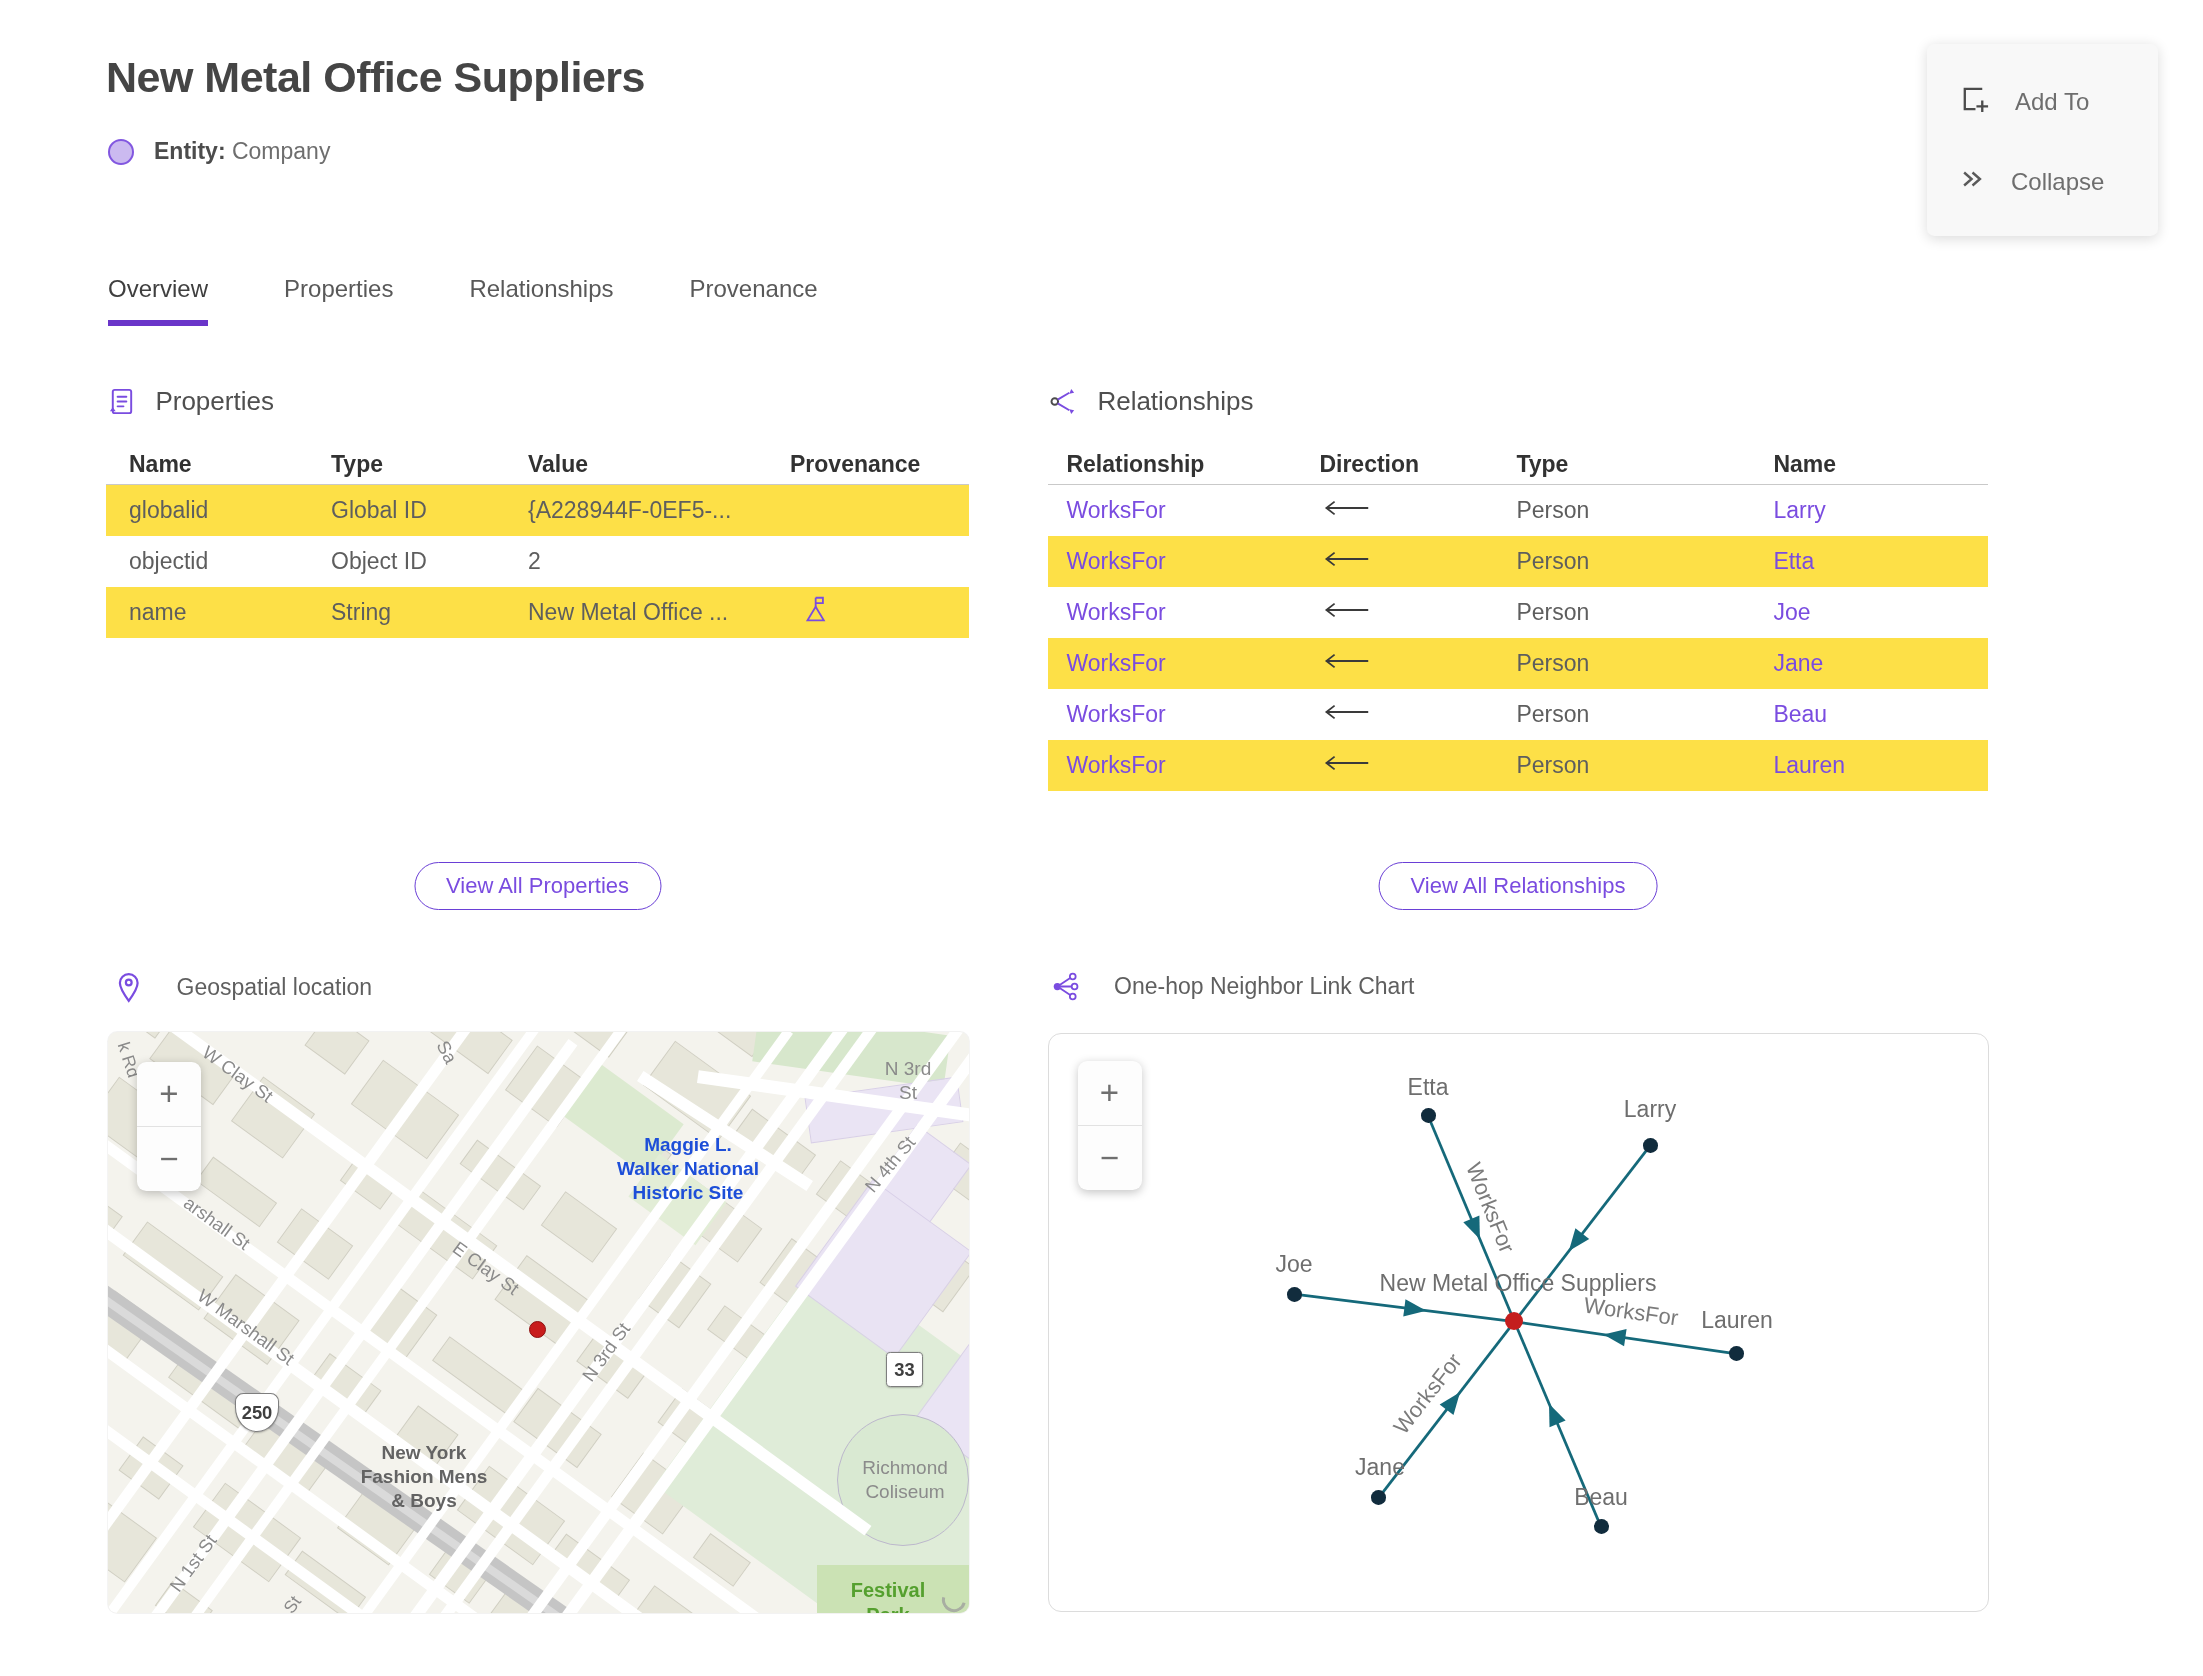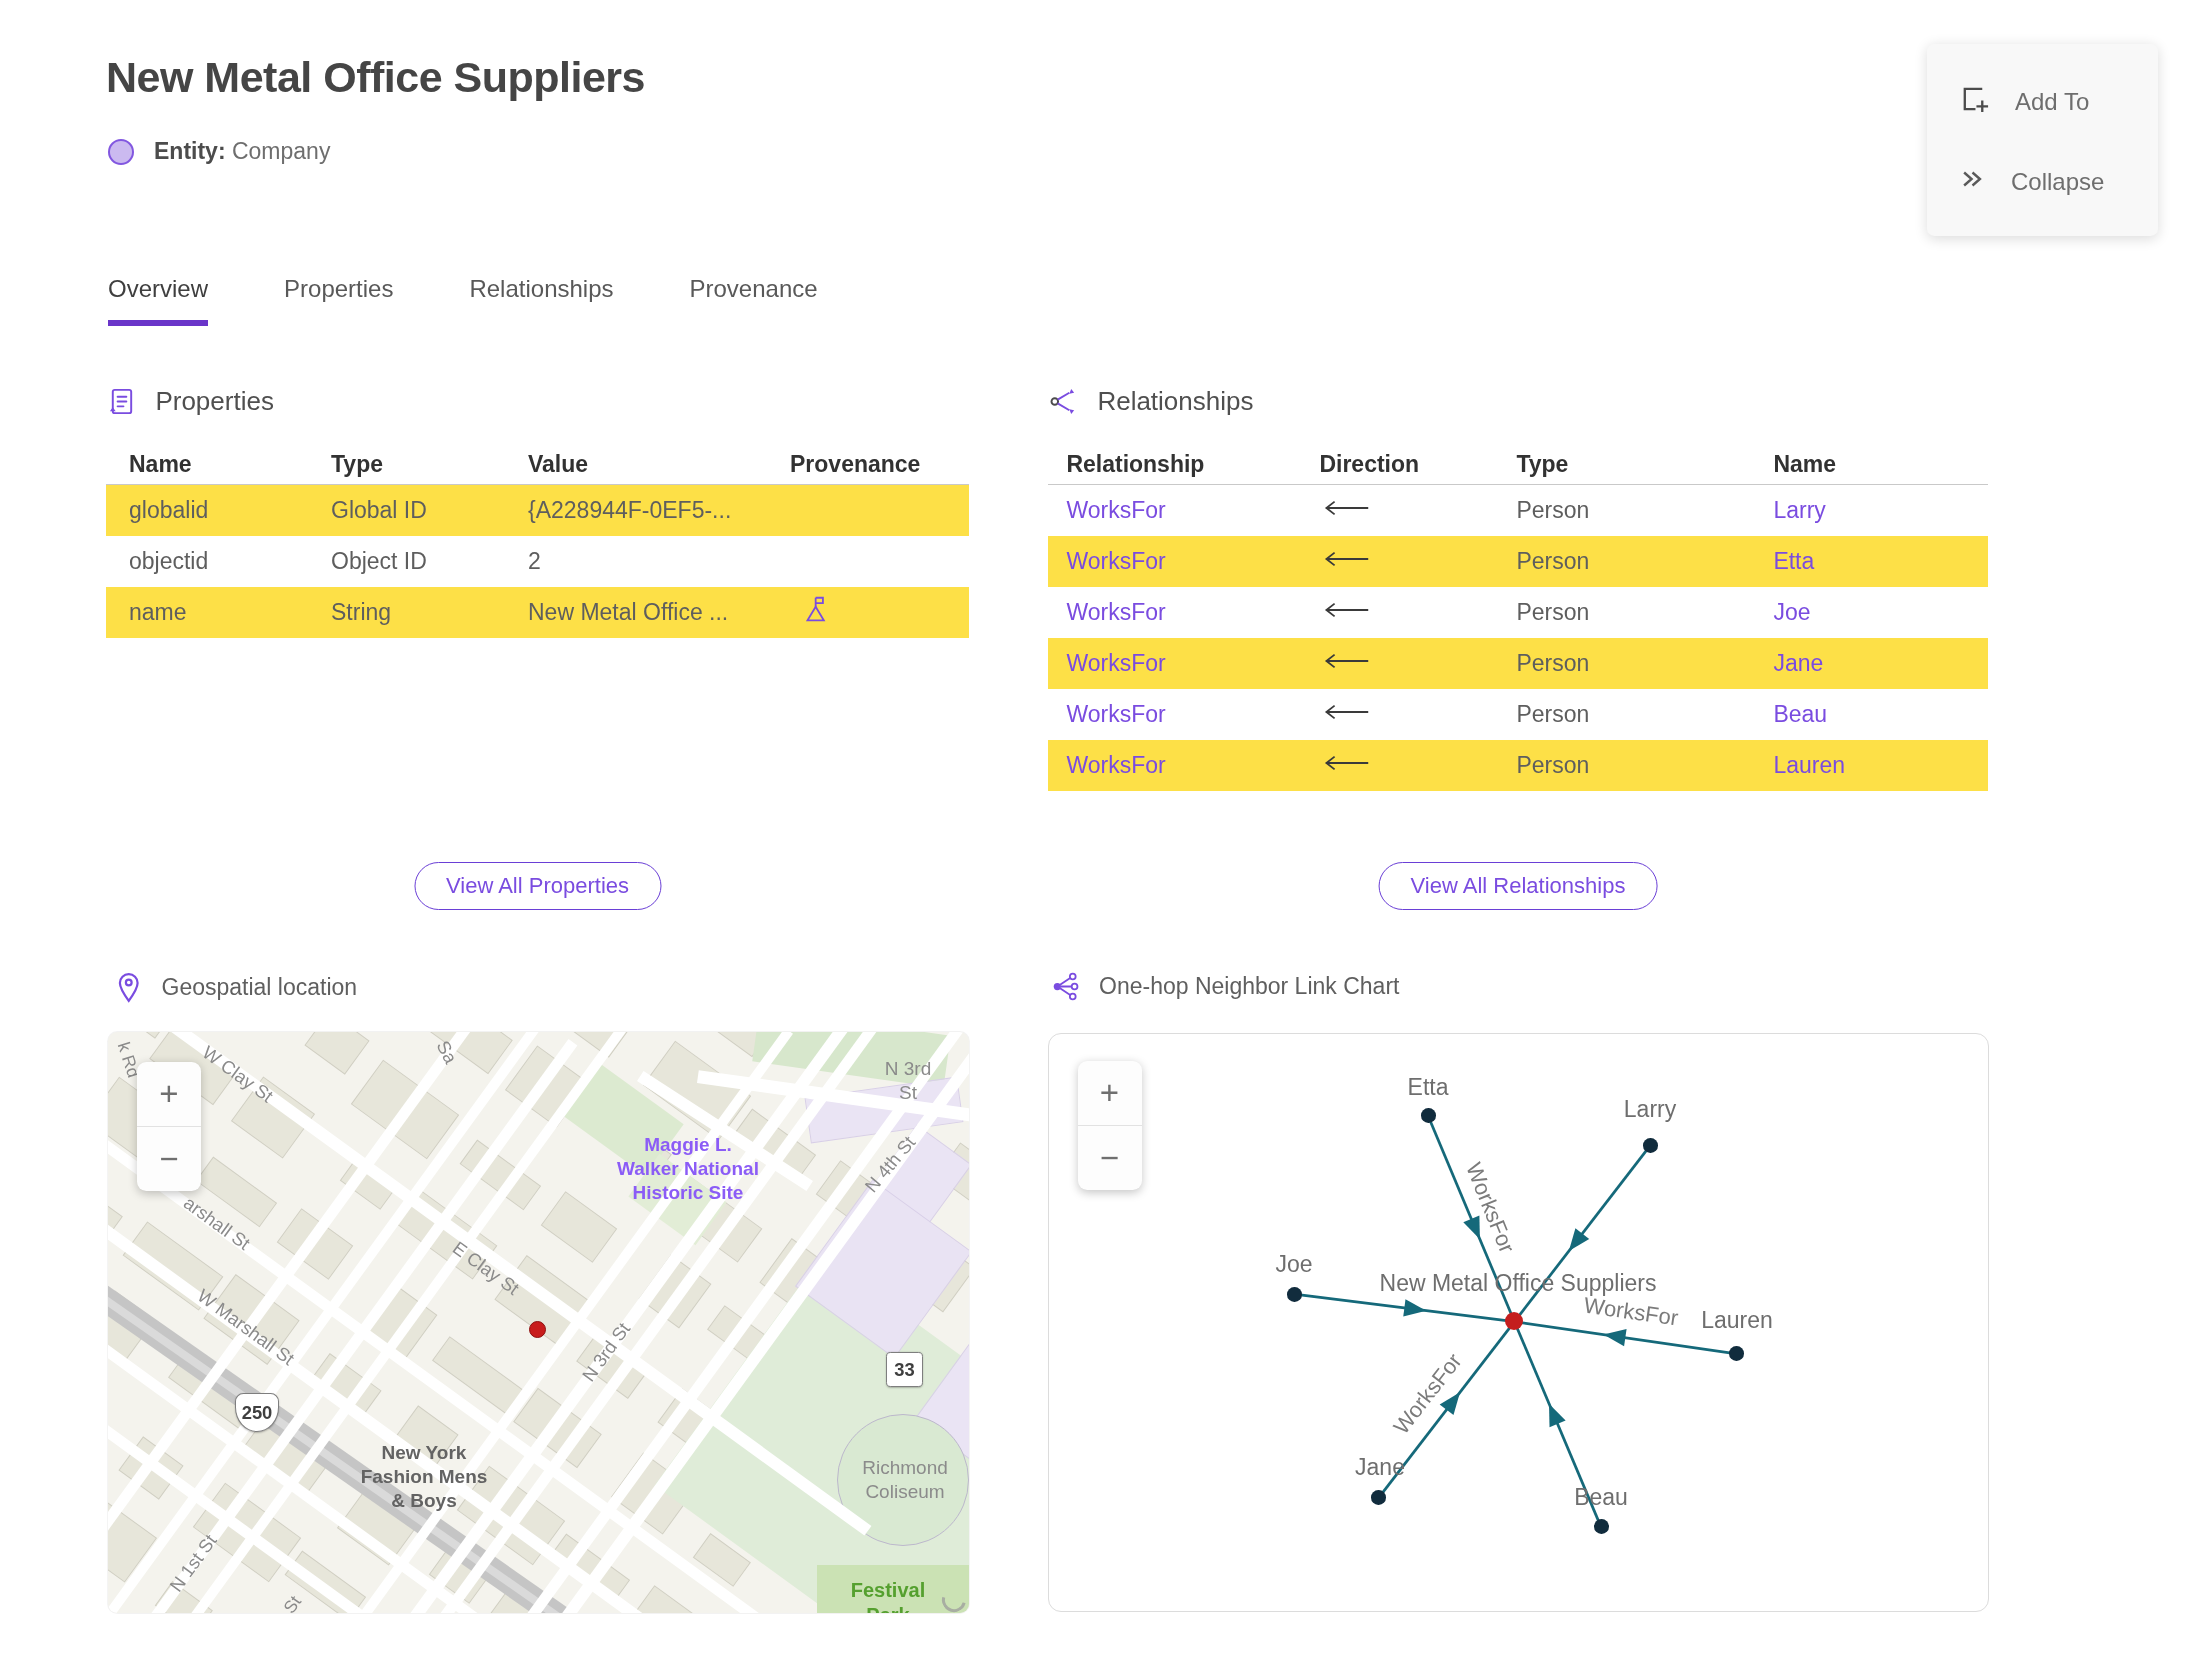--- a/index.html
+++ b/index.html
@@ -36,21 +36,21 @@
   .tbl-row.alt{background:#fde047;}
   .grid-props{grid-template-columns:202px 197px 262px 1fr;padding-left:23px;}
   .grid-rels{grid-template-columns:253px 197px 257px 1fr;padding-left:18.4px;}
   .lnk{color:#7a4ce0;cursor:pointer;}
   .cell-ellipsis{white-space:nowrap;overflow:hidden;}
 
   .view-all{position:absolute;top:476px;left:50%;transform:translateX(-50%);height:48px;padding:0 31px;
     border:1.8px solid #6a3fd6;border-radius:25px;background:#fff;color:#7a4ce0;font-size:22px;
     font-family:inherit;display:flex;align-items:center;cursor:pointer;white-space:nowrap;}
 
-  .sub-head{position:absolute;display:flex;align-items:center;gap:19px;font-size:23px;color:#5f5f5f;}
+  .sub-head{position:absolute;display:flex;align-items:center;gap:34px;font-size:23px;color:#5f5f5f;}
 
   
   .map-card{position:absolute;left:108px;top:1032px;width:861px;height:581px;border-radius:9.2px;overflow:hidden;
     background:#f4f3ed;box-shadow:0 0 0 0.9px rgba(0,0,0,0.05);cursor:grab;}
   .mstreet,.mblock,.mgreen,.mlav{position:absolute;transform-origin:center center;}
   .mstreet{background:#fff;}
   .mblock{background:#e7e6da;outline:0.9px solid rgba(178,176,158,0.55);}
   .mlabel{position:absolute;transform-origin:center center;color:#8a8a8a;white-space:pre-line;text-align:center;line-height:1.25;}
   .shield{position:absolute;background:#fff;border:1.8px solid #7e7e7e;color:#3f3f3f;font-weight:700;
     display:flex;align-items:center;justify-content:center;box-shadow:0 0.9px 1.8px rgba(0,0,0,0.25);}
@@ -331,21 +331,21 @@
       <div class="mlabel" style="font-size: 18.4px; color: rgb(138, 138, 138); font-weight: 400; left: 130px; top: 42px; transform: translate(-50%, -50%) rotate(36deg);">W Clay St</div>
       <div class="mlabel" style="font-size: 18.4px; color: rgb(138, 138, 138); font-weight: 400; left: 339px; top: 20px; transform: translate(-50%, -50%) rotate(62deg);">Sa</div>
       <div class="mlabel" style="font-size: 18.4px; color: rgb(138, 138, 138); font-weight: 400; left: 109px; top: 191px; transform: translate(-50%, -50%) rotate(36deg);">arshall St</div>
       <div class="mlabel" style="font-size: 18.4px; color: rgb(138, 138, 138); font-weight: 400; left: 138px; top: 295px; transform: translate(-50%, -50%) rotate(36deg);">W Marshall St</div>
       <div class="mlabel" style="font-size: 18.4px; color: rgb(138, 138, 138); font-weight: 400; left: 378px; top: 236px; transform: translate(-50%, -50%) rotate(36deg);">E Clay St</div>
       <div class="mlabel" style="font-size: 19px; color: rgb(138, 138, 138); font-weight: 400; left: 800px; top: 49px; transform: translate(-50%, -50%) rotate(0deg);">N 3rd St</div>
       <div class="mlabel" style="font-size: 18.4px; color: rgb(138, 138, 138); font-weight: 400; left: 782px; top: 132px; transform: translate(-50%, -50%) rotate(-50deg);">N 4th St</div>
       <div class="mlabel" style="font-size: 18.4px; color: rgb(138, 138, 138); font-weight: 400; left: 498px; top: 320px; transform: translate(-50%, -50%) rotate(-54deg);">N 3rd St</div>
       <div class="mlabel" style="font-size: 18.4px; color: rgb(138, 138, 138); font-weight: 400; left: 85px; top: 531px; transform: translate(-50%, -50%) rotate(-54deg);">N 1st St</div>
       <div class="mlabel" style="font-size: 17.4px; color: rgb(138, 138, 138); font-weight: 400; left: 182px; top: 577px; transform: translate(-50%, -50%) rotate(-54deg);">t St</div>
-      <div class="mlabel" style="font-size: 19px; color: #8b5cf6; font-weight: 700; left: 580px; top: 137px; transform: translate(-50%, -50%) rotate(0deg);">Maggie L.
+      <div class="mlabel" style="font-size: 19px; color: #1d4ed8; font-weight: 700; left: 580px; top: 137px; transform: translate(-50%, -50%) rotate(0deg);">Maggie L.
 Walker National
 Historic Site</div>
       <div class="mlabel" style="font-size: 19px; color: rgb(99, 99, 99); font-weight: 700; left: 316px; top: 445px; transform: translate(-50%, -50%) rotate(0deg);">New York
 Fashion Mens
 &amp; Boys</div>
       <div class="mlabel" style="font-size: 19px; color: rgb(139, 139, 139); font-weight: 400; left: 797px; top: 448px; transform: translate(-50%, -50%) rotate(0deg);">Richmond
 Coliseum</div>
       <div class="mlabel" style="font-size: 20px; color: rgb(85, 160, 47); font-weight: 700; left: 780px; top: 571px; transform: translate(-50%, -50%) rotate(0deg);">Festival Park</div>
       <div class="shield us" style="font-size: 18.4px; left: 127px; top: 361px; width: 42px; height: 37px;">250</div>
       <div class="shield state" style="font-size: 18.4px; left: 778px; top: 320px; width: 35px; height: 33px;">33</div>

